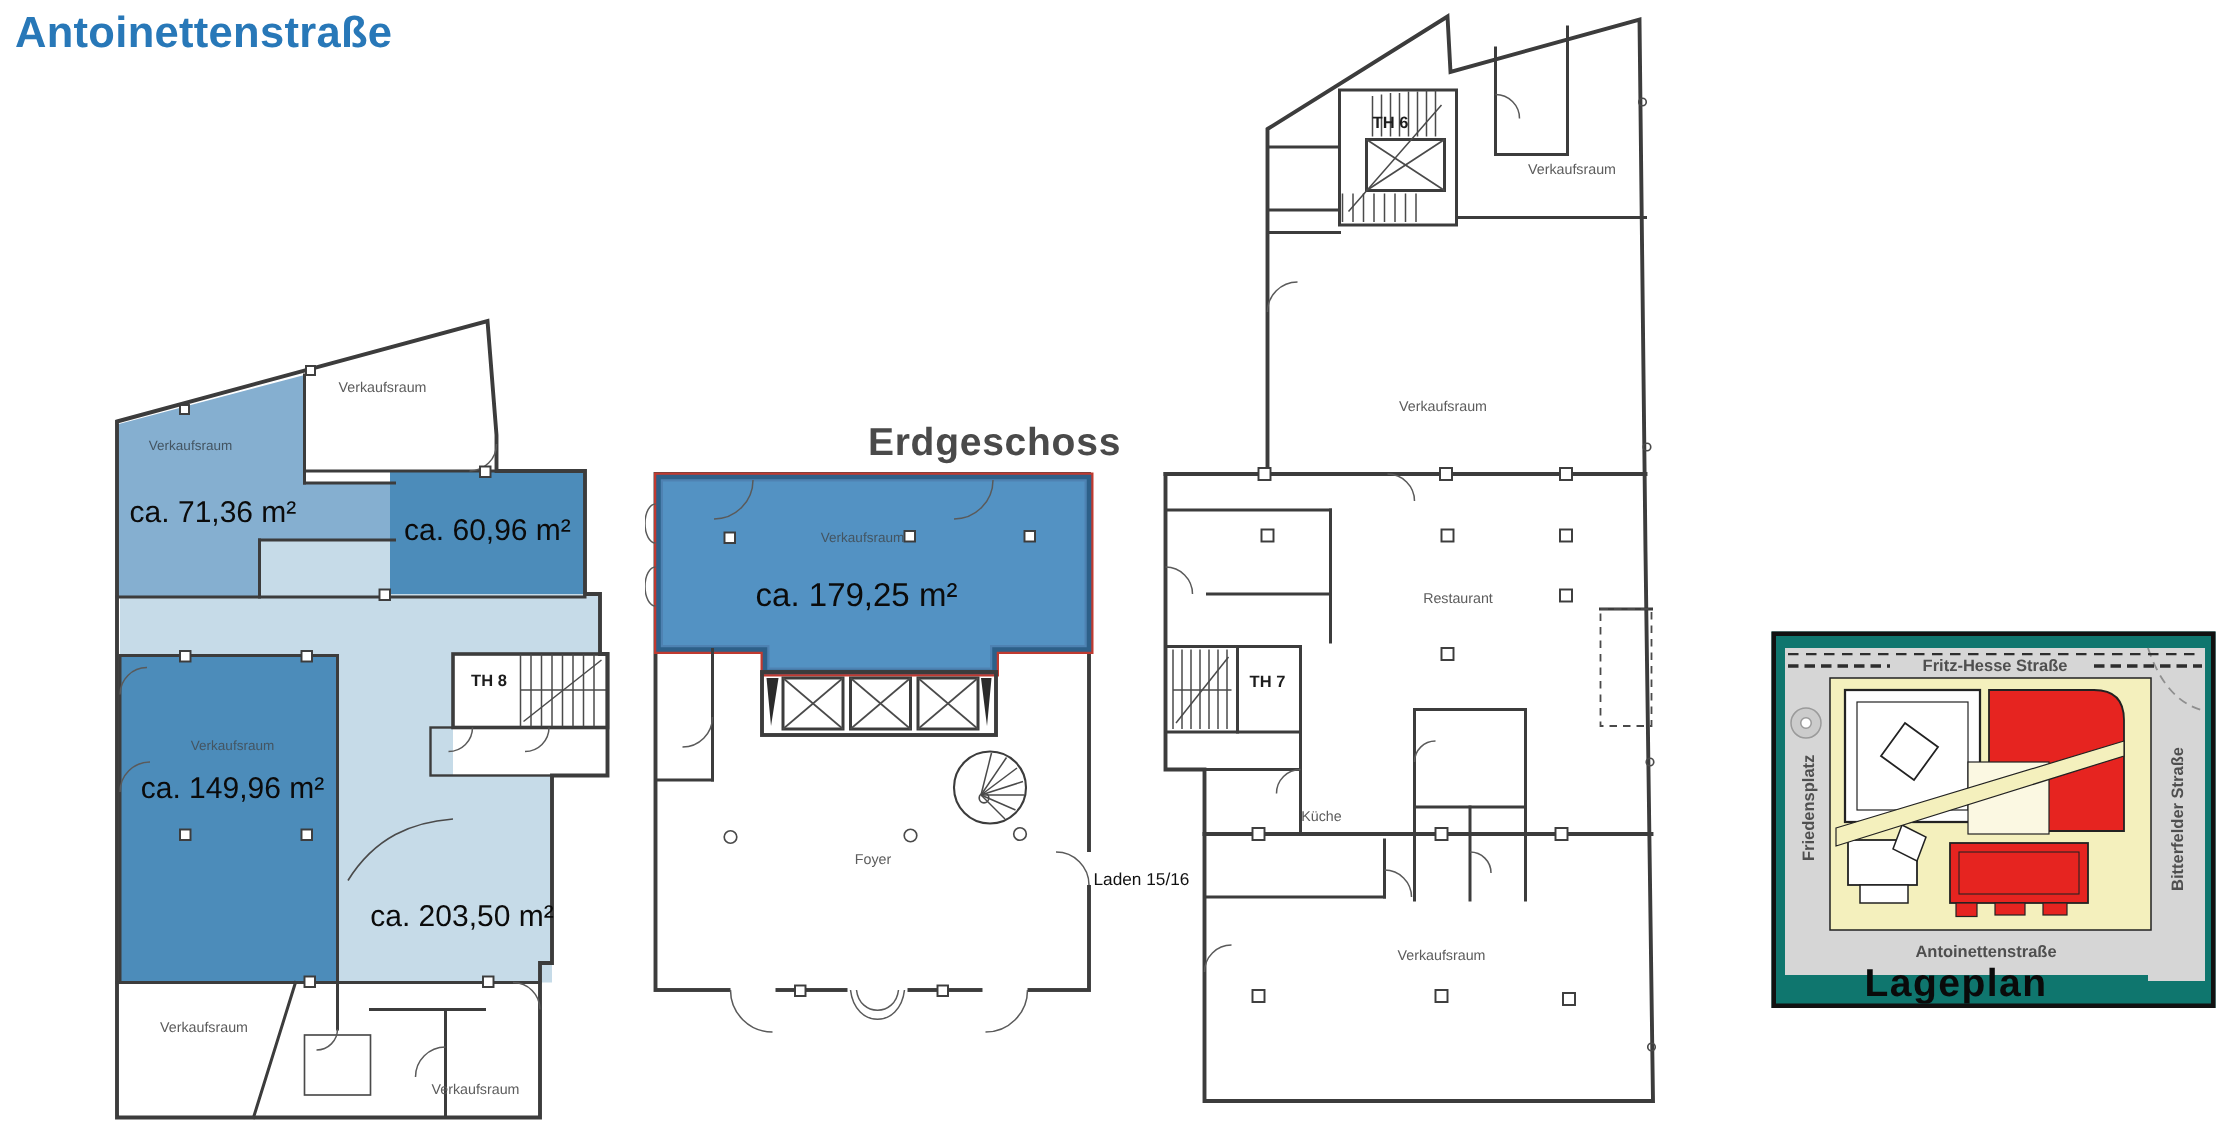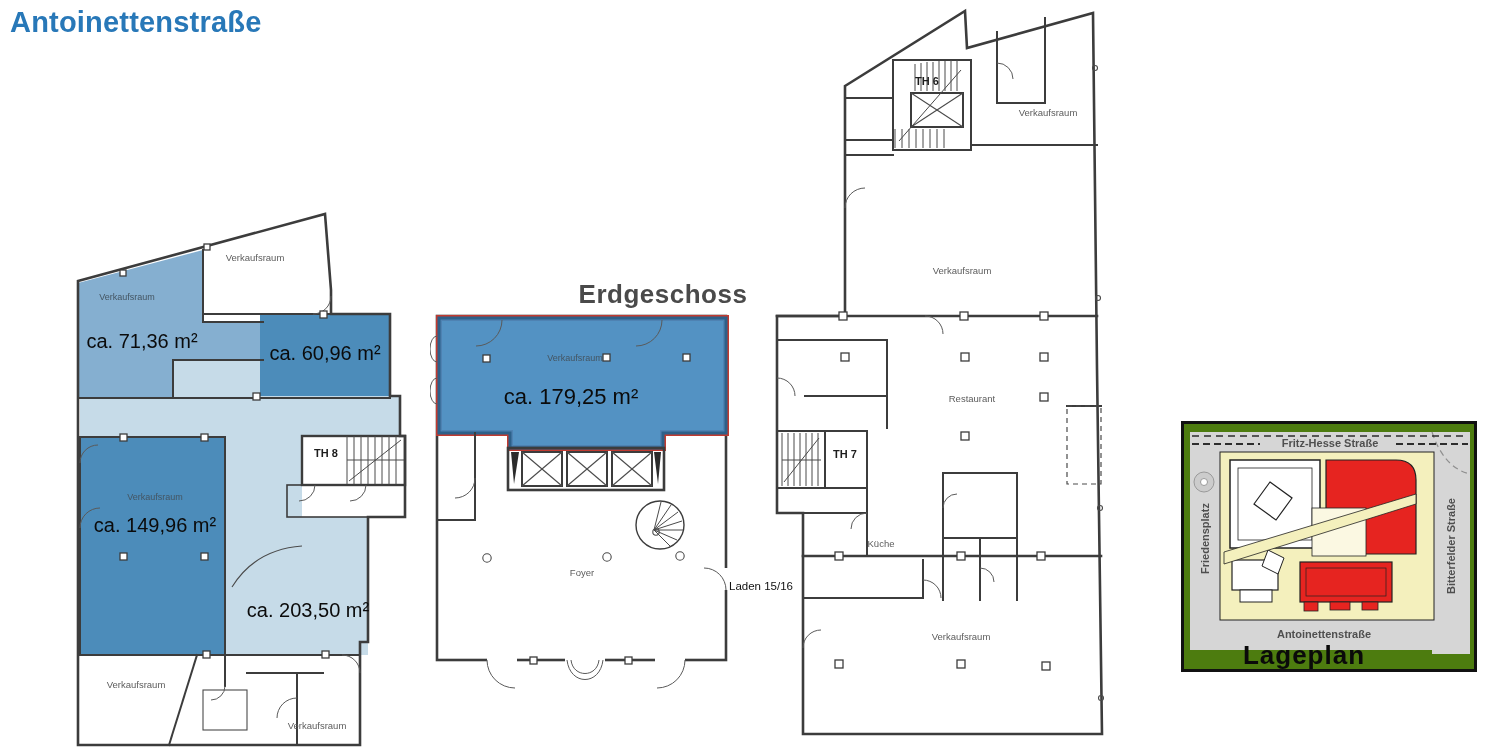--- a/index.html
+++ b/index.html
@@ -11,21 +11,21 @@
   .page-title {
     position:absolute; left:10px; top:6px;
     font-size:29px; font-weight:bold; color:#2878b8; letter-spacing:0.2px;
   }
   svg.plan { position:absolute; }
   .plan-left   { left:70px;  top:208px; }
   .plan-middle { left:430px; top:278px; }
   .plan-right  { left:775px; top:8px; }
   .lageplan {
     position:absolute; left:1181px; top:421px; width:296px; height:251px;
-    border:3px solid #111; background:#4d7c0f;
+    border:3px solid #111; background:#0f766e;
   }
   
   .w  { stroke:#3c3c3c; stroke-width:2;   fill:none; stroke-linecap:square; }
   .w2 { stroke:#3c3c3c; stroke-width:2.6; fill:none; stroke-linecap:square; }
   .wt { stroke:#4a4a4a; stroke-width:1.1; fill:none; }
   .arc{ stroke:#5a5a5a; stroke-width:1;   fill:none; }
   .sq { fill:#ffffff; stroke:#3c3c3c; stroke-width:1.3; }
   .tread { stroke:#4a4a4a; stroke-width:1; fill:none; }
   text { font-family:"Liberation Sans", sans-serif; }
   .t-room { font-size:9.5px; fill:#5c5c5c; }

